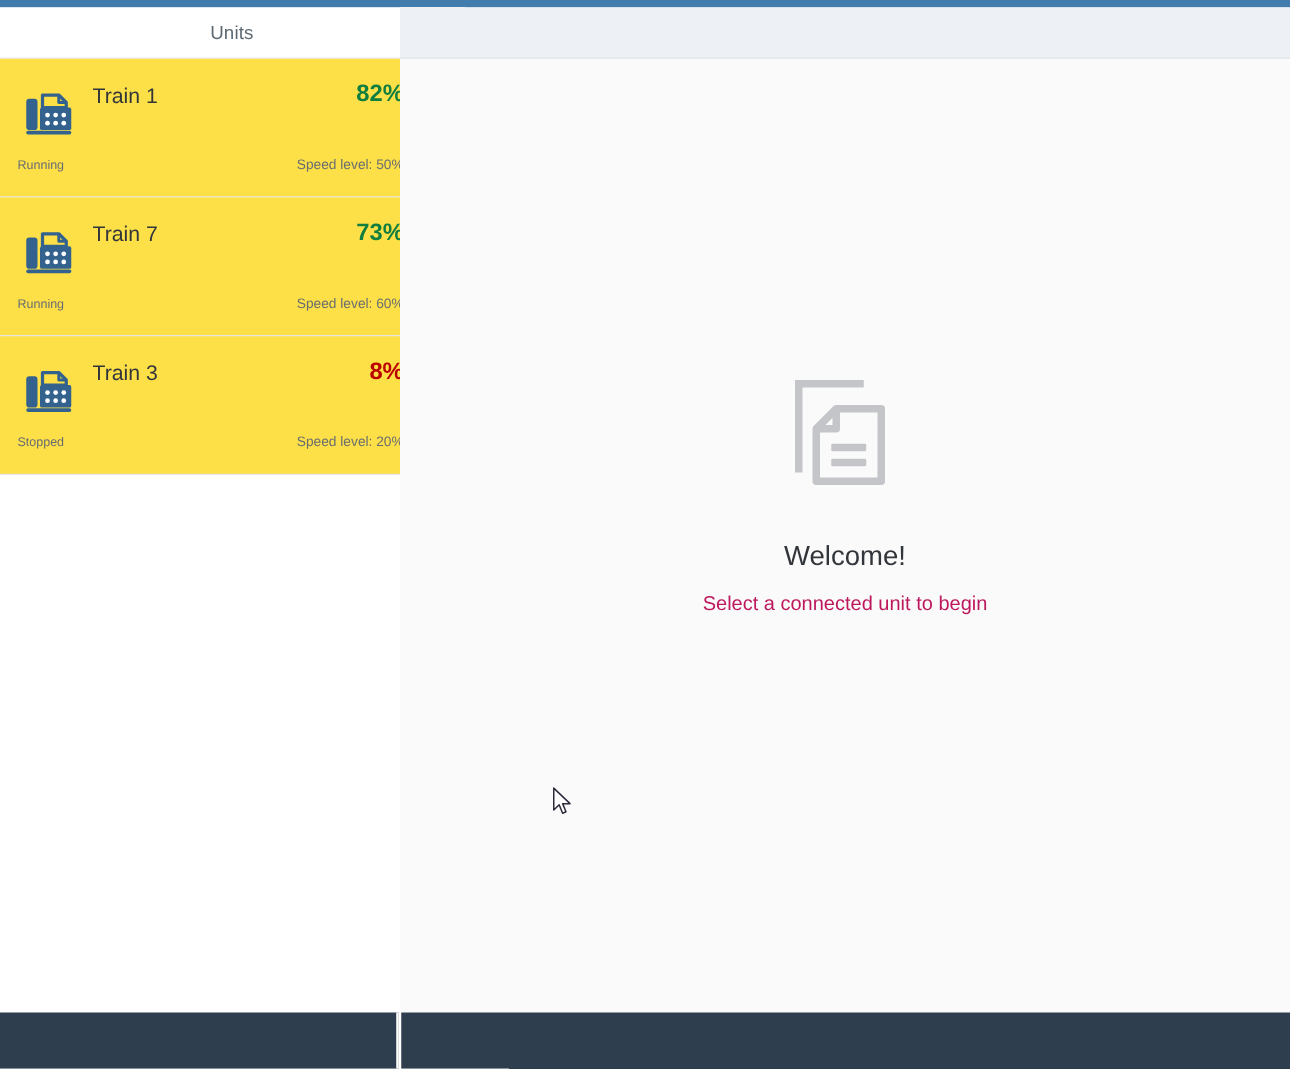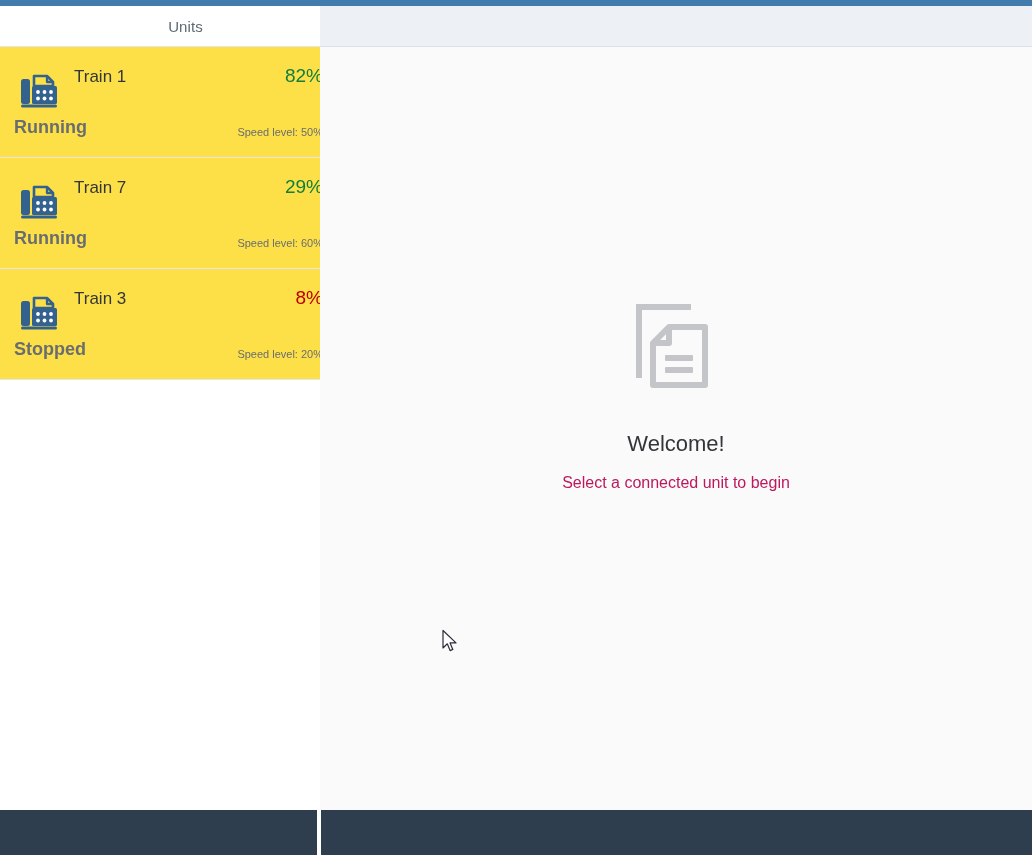--- a/index.html
+++ b/index.html
@@ -79,34 +79,33 @@
     top: 20px;
     font-size: 17px;
     color: #32363a;
     white-space: nowrap;
   }
   .unit-value {
     position: absolute;
     right: 48px;
     top: 18px;
     font-size: 19px;
-    font-weight: normal;
+    font-weight: bold;
     white-space: nowrap;
   }
   .val-good  { color: #107e3e; }
   .val-error { color: #bb0000; }
 
   .unit-status {
     position: absolute;
     left: 14px;
     bottom: 19px;
-    font-size: 18px;
+    font-size: 10px;
     color: #6a6d70;
     white-space: nowrap;
-    font-weight: bold;
   }
   .unit-speed {
     position: absolute;
     right: 48px;
     bottom: 19px;
     font-size: 11px;
     color: #6a6d70;
     white-space: nowrap;
   }
 
@@ -250,21 +249,21 @@
             <rect x="3" y="35.5" width="36" height="3" rx="1.5" fill="#33628f"></rect>
             <circle cx="20" cy="23" r="1.9" fill="#ffffff"></circle>
             <circle cx="26.5" cy="23" r="1.9" fill="#ffffff"></circle>
             <circle cx="33" cy="23" r="1.9" fill="#ffffff"></circle>
             <circle cx="20" cy="29.5" r="1.9" fill="#ffffff"></circle>
             <circle cx="26.5" cy="29.5" r="1.9" fill="#ffffff"></circle>
             <circle cx="33" cy="29.5" r="1.9" fill="#ffffff"></circle>
           </svg>
         </span>
         <span class="unit-name">Train 7</span>
-        <span class="unit-value val-good">29%</span>
+        <span class="unit-value val-good">73%</span>
         <span class="unit-status">Running</span>
         <span class="unit-speed">Speed level: 60%</span>
         <span class="unit-chevron">
           <svg width="12" height="16" viewBox="0 0 12 16" xmlns="http://www.w3.org/2000/svg">
             <path d="M3 2 L9 8 L3 14" fill="none" stroke="currentColor" stroke-width="1.3" stroke-linecap="round" stroke-linejoin="round"></path>
           </svg>
         </span>
       </li>
 
       <li class="unit-item">

